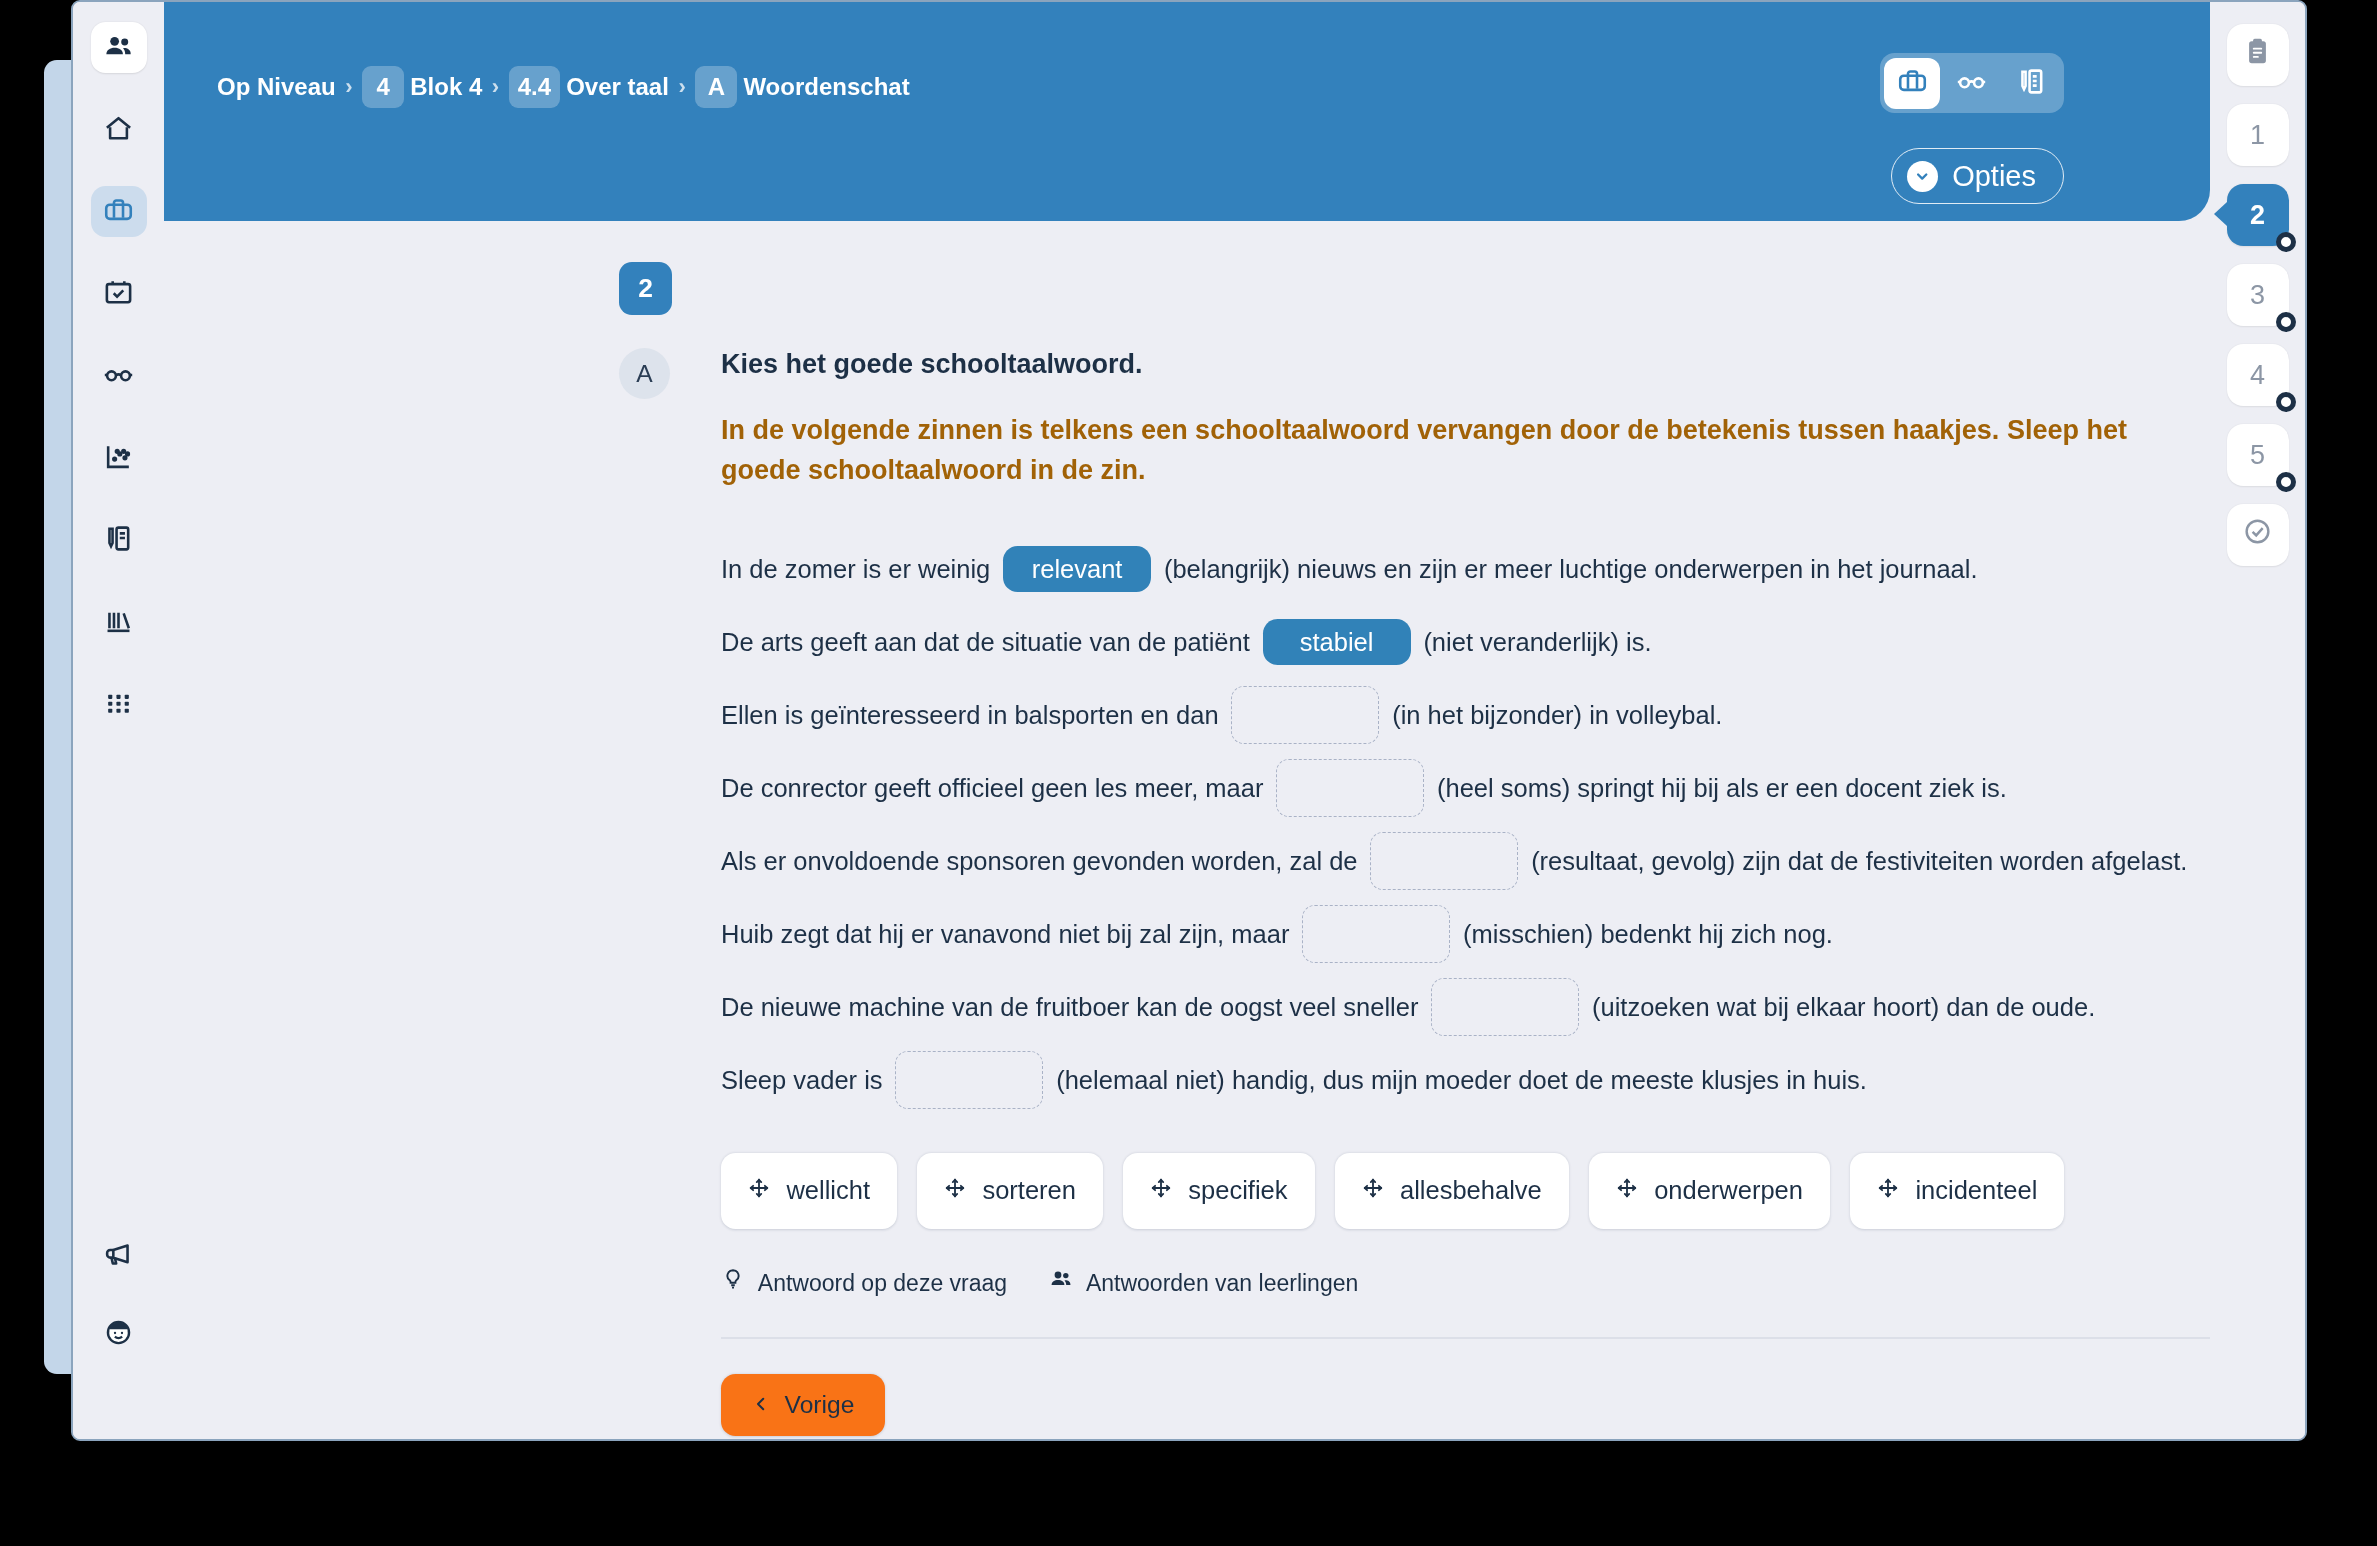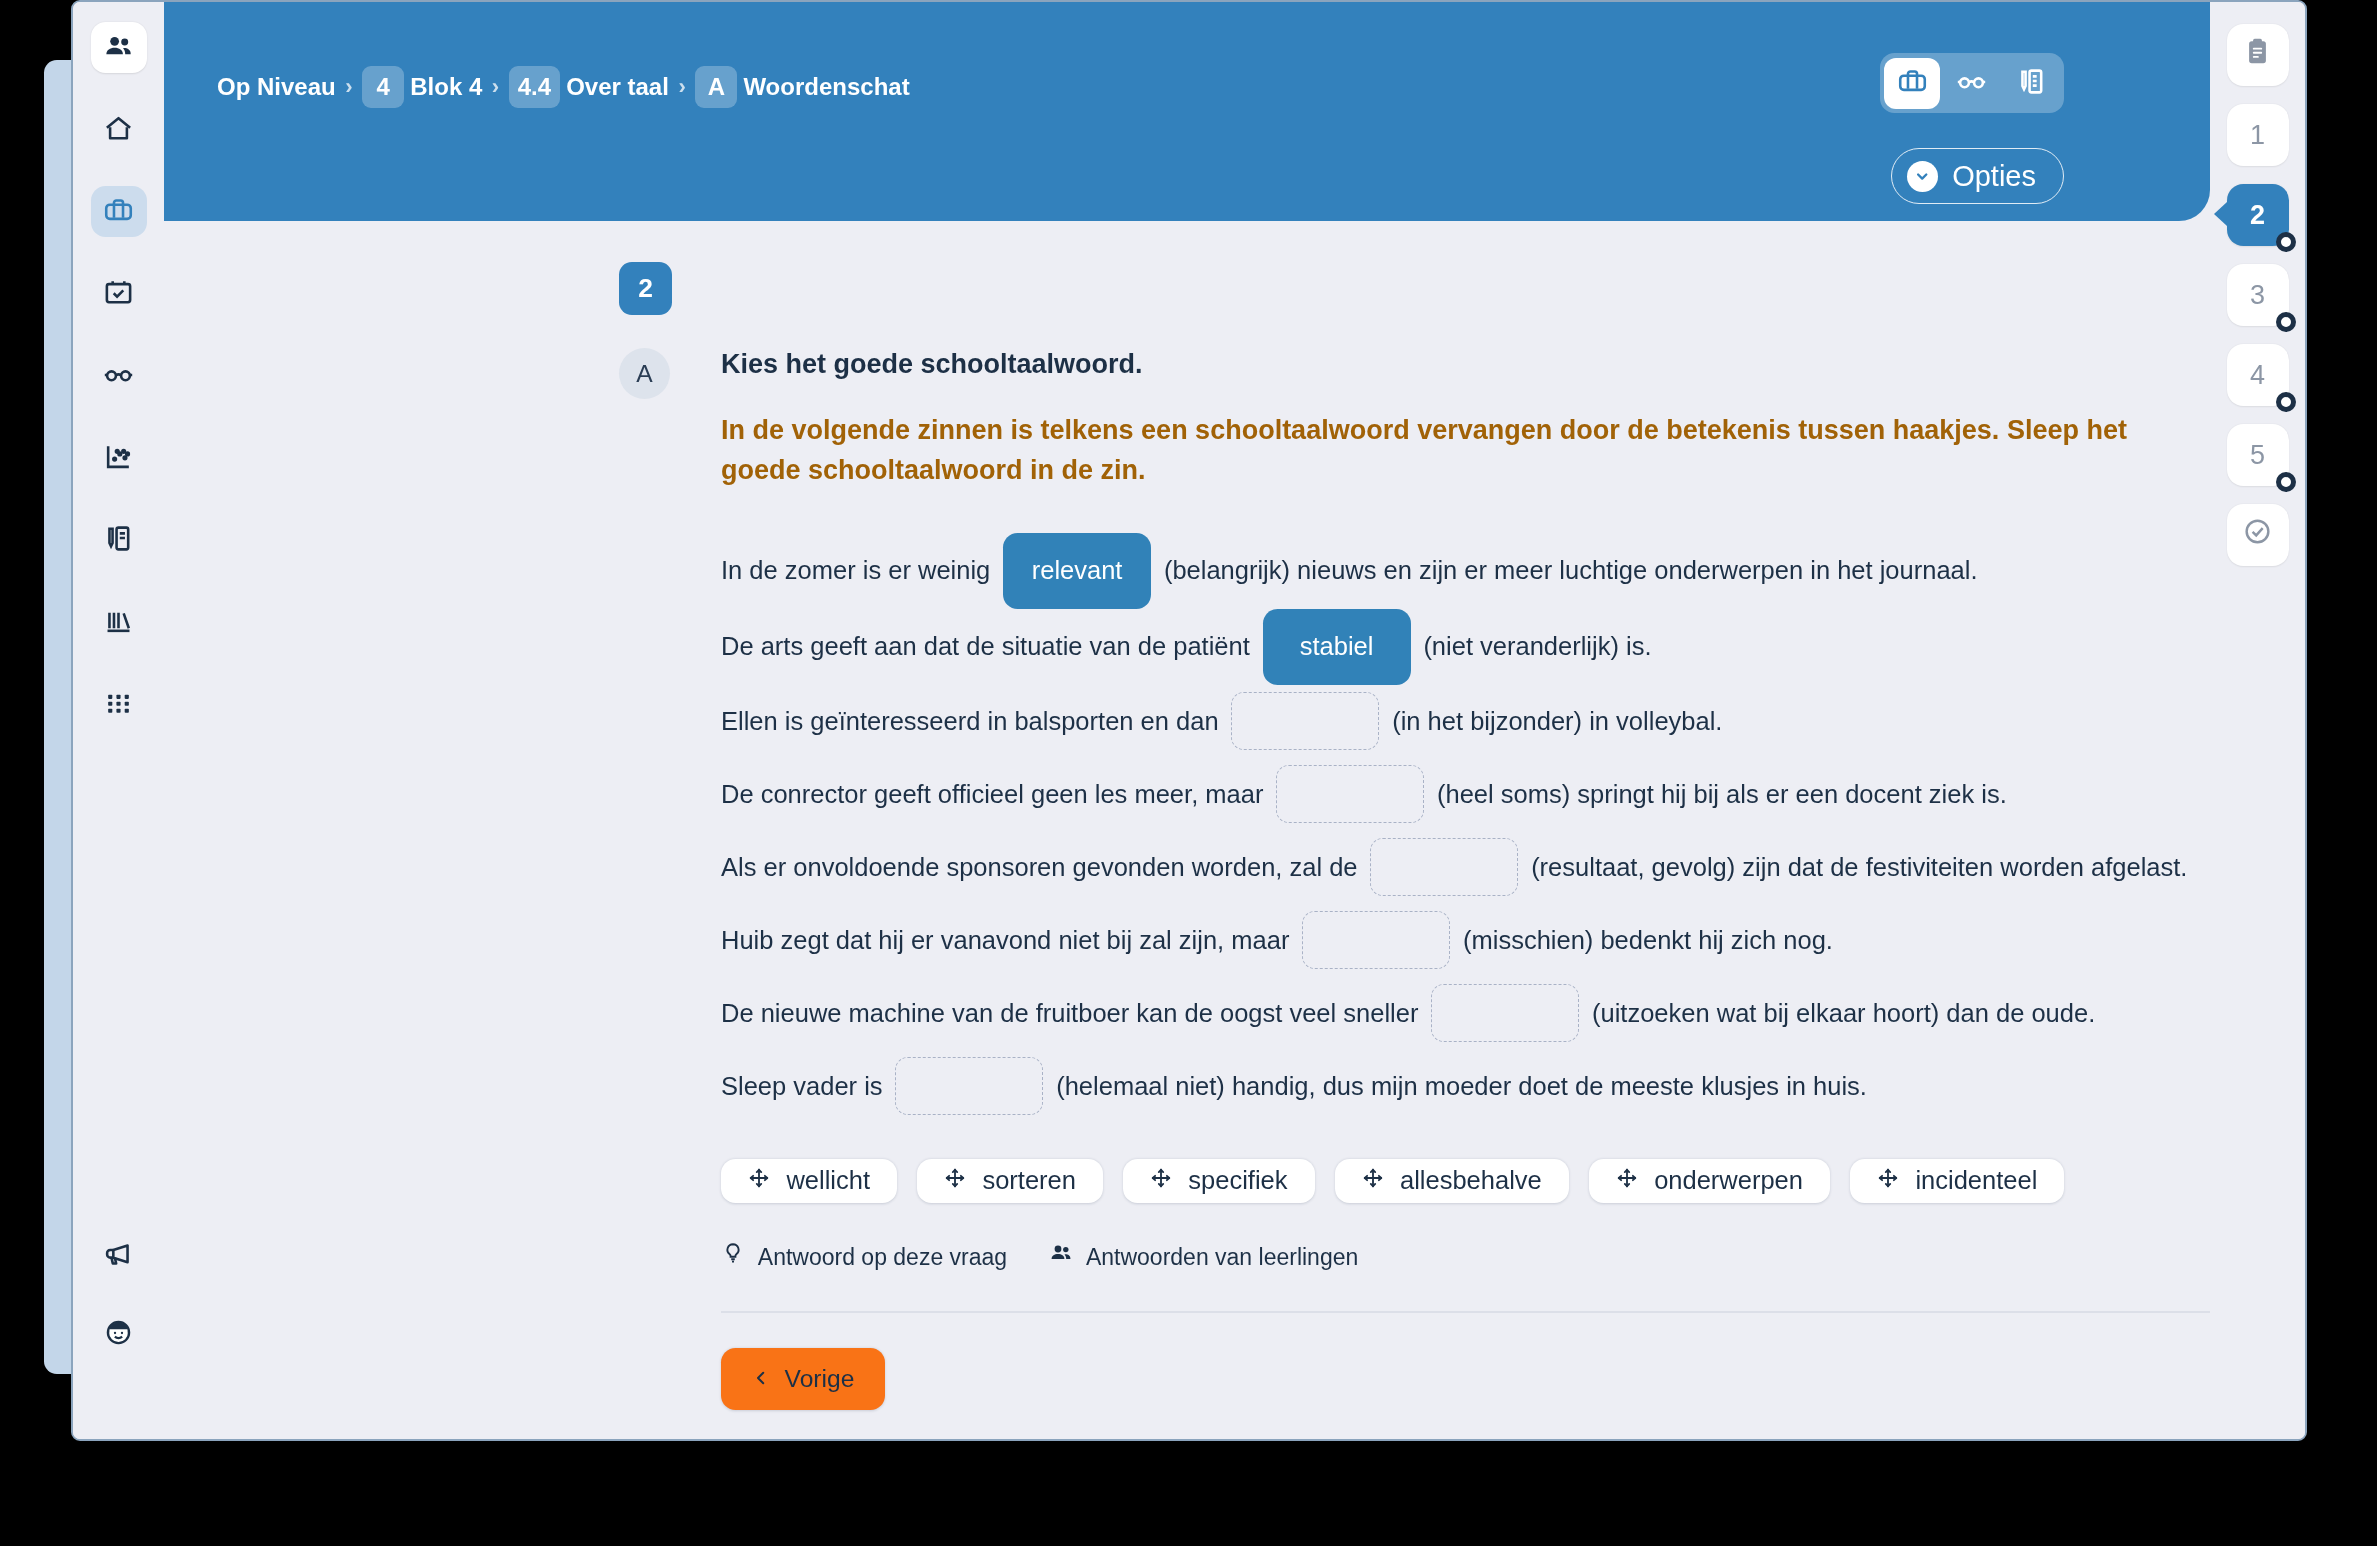--- a/index.html
+++ b/index.html
@@ -209,35 +209,35 @@
     flex: 0 0 auto;
   }
   .dropzone.filled {
     border: none;
     background: #3182b8;
     color: #ffffff;
     display: flex; align-items: center; justify-content: center;
     font-size: 25.5px;
     width: auto; min-width: 148px;
     padding: 0 26px;
-    height: 76px;
+    height: 46px;
     border-radius: 14.6px;
     cursor: grab;
   }
 
   #wordbank {
     margin-top: 36px;
     display: flex;
     gap: 20px;
     flex-wrap: wrap;
   }
   .chip {
     background: #ffffff;
     border-radius: 14.6px;
-    height: 44px;
+    height: 76px;
     display: flex; align-items: center;
     gap: 16.4px;
     padding: 0 27px;
     font-size: 25.5px;
     color: #1d3046;
     box-shadow: 0 0.9px 2.7px rgba(20,40,70,.16);
     cursor: grab;
   }
   .chip svg { width: 22px; height: 22px; flex: 0 0 auto; }
 

